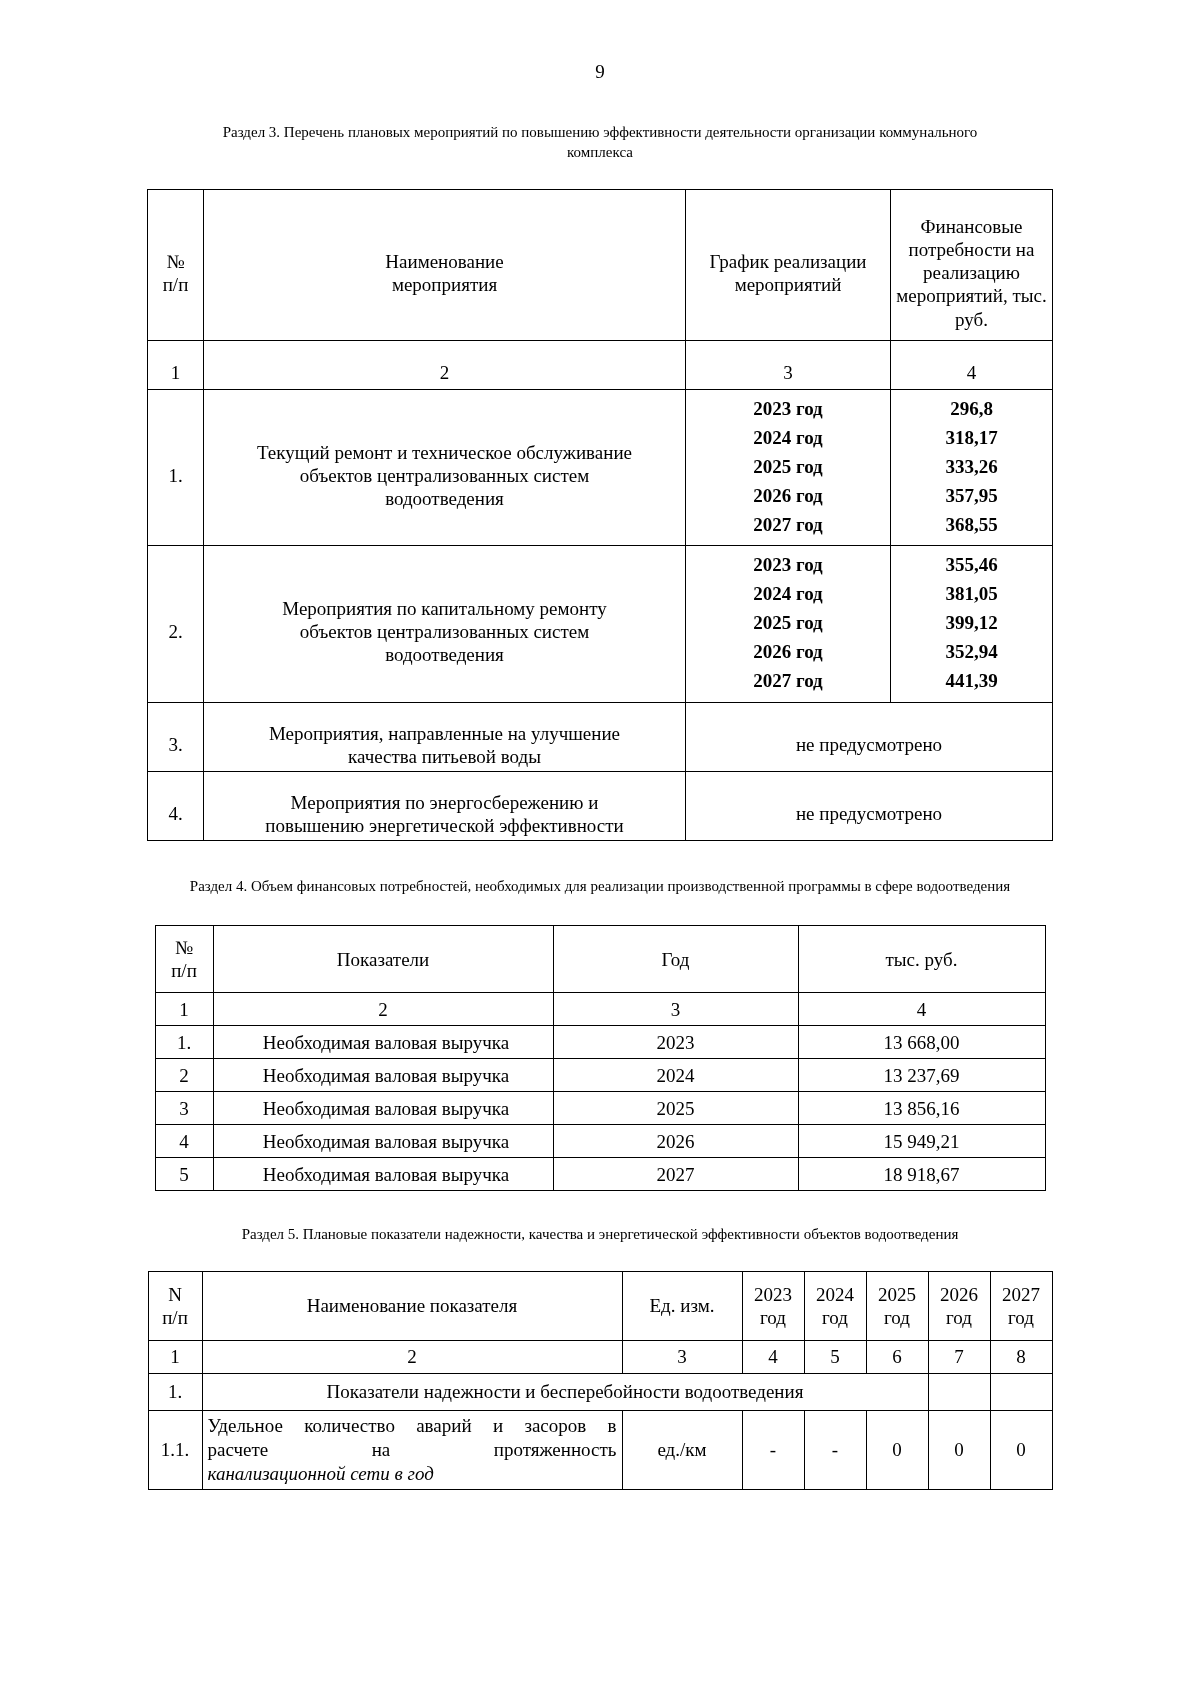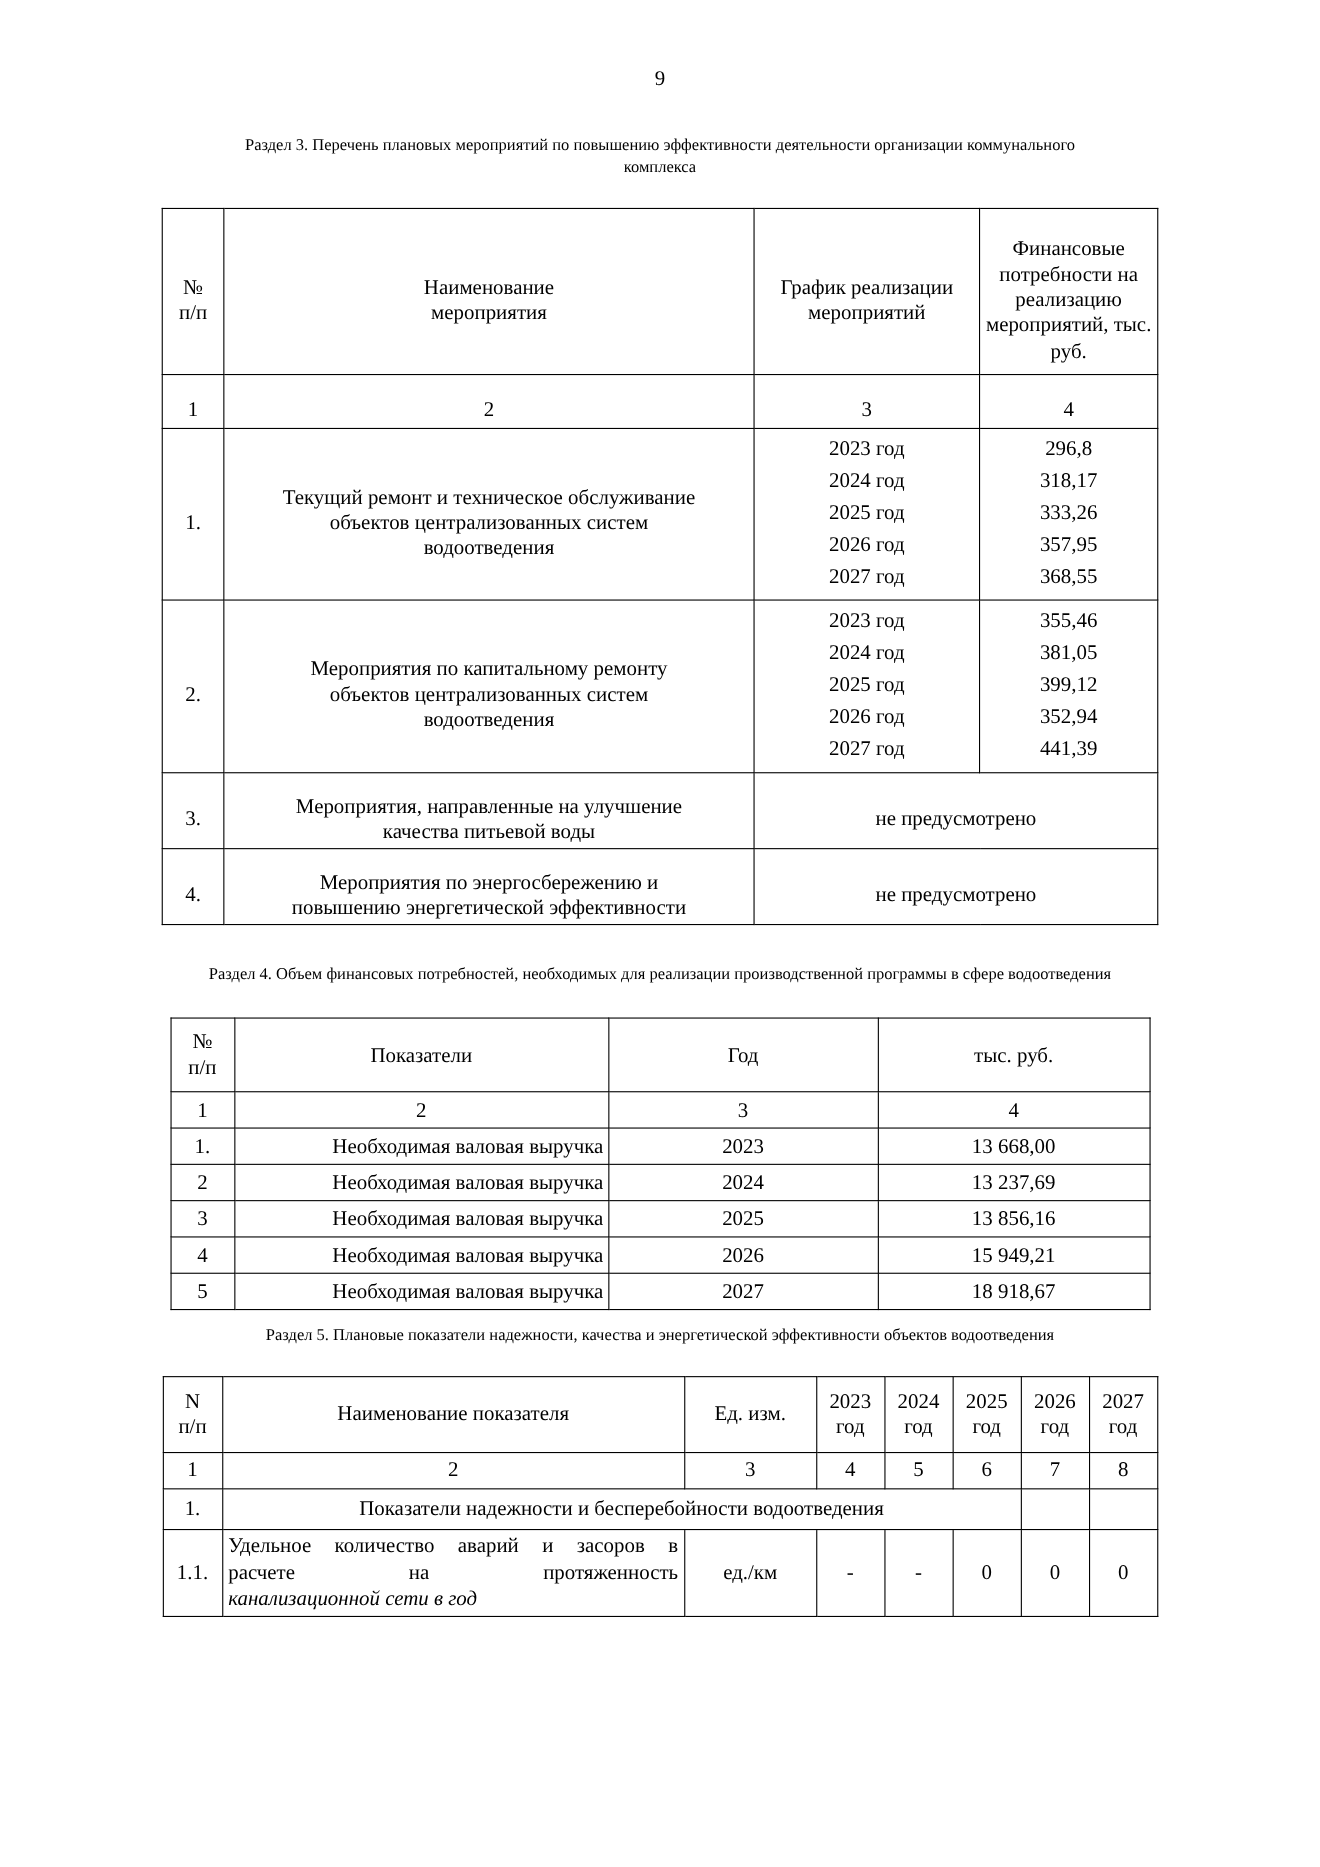--- a/index.html
+++ b/index.html
@@ -38,51 +38,51 @@
   .heading-sec3 {
     width: 760px;
     margin-top: 42px;
   }
   .heading-sec4 {
     width: 930px;
     margin-top: 36px;
   }
   .heading-sec5 {
     width: 910px;
-    margin-top: 14px;
+    margin-top: 34px;
   }
   table.doc {
     border-collapse: collapse;
     table-layout: fixed;
     font-size: 19px;
     line-height: 1.22;
   }
   table.doc td, table.doc th {
     border: 1.3px solid #000;
     padding: 2px 4px;
     vertical-align: middle;
     font-weight: normal;
   }
   .center { text-align: center; }
-  .left   { text-align: right; }
+  .left   { text-align: center; }
 
   
   #tbl-sec3 {
     width: 905px;
     margin: 26px auto 0 auto;
   }
   #tbl-sec3 .c-no   { width: 56px; }
   #tbl-sec3 .c-name { width: 482px; }
   #tbl-sec3 .c-sch  { width: 205px; }
   #tbl-sec3 .c-fin  { width: 162px; }
   #tbl-sec3 td { padding-top: 19px; padding-bottom: 3px; }
   #tbl-sec3 .hdr td { height: 128px; }
   #tbl-sec3 .numrow td { height: 26px; }
   .yearlist { margin: 0; padding: 0; list-style: none; }
-  .yearlist li { line-height: 1.53; }
+  .yearlist li { line-height: 1.53; font-weight: bold; }
   .subcell { padding: 0 !important; }
   .subcell .inner { padding: 4px 6px 6px 6px; }
 
   
   #tbl-sec4 {
     width: 890px;
     margin: 28px auto 0 auto;
   }
   #tbl-sec4 .c-no   { width: 58px; }
   #tbl-sec4 .c-ind  { width: 340px; }

